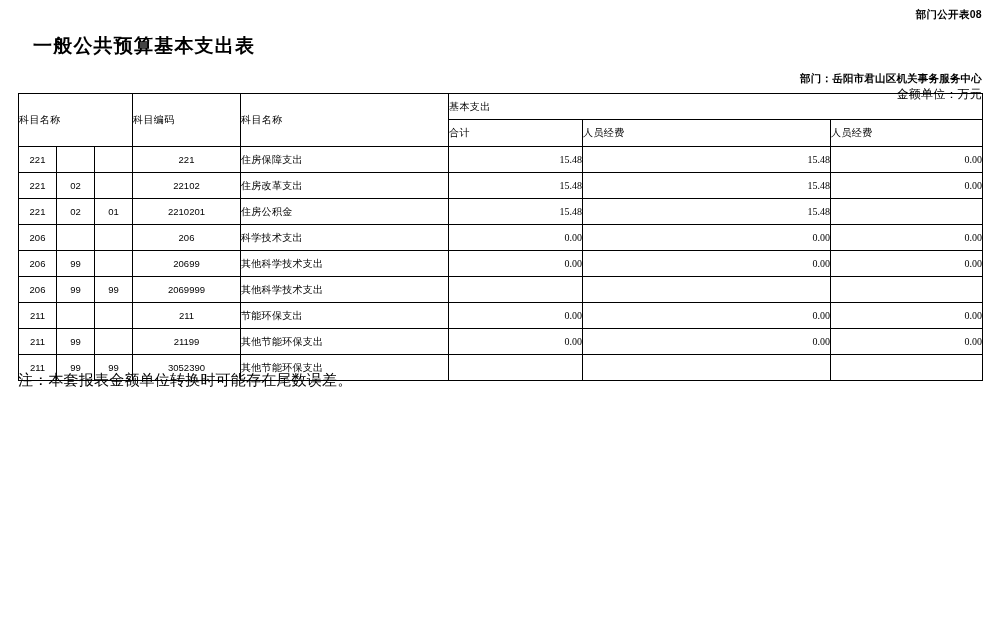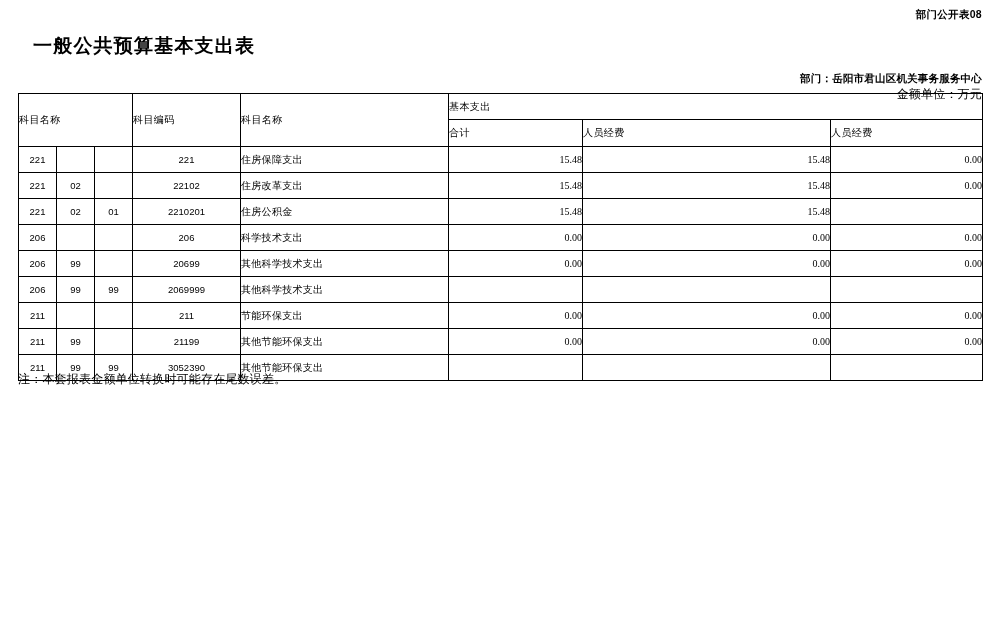--- a/index.html
+++ b/index.html
@@ -100,21 +100,21 @@
     text-align: right;
     padding-right: 8px;
     height: 25px;
     font-size: 10px;
     font-family: "Liberation Serif", serif;
   }
   .note {
     position: absolute;
     left: 18px;
     top: 371px;
-    font-size: 12px;
+    font-size: 15px;
     letter-spacing: 0.2px;
     text-align: right;
   }
   .c1 { width: 38px; }
   .c2 { width: 38px; }
   .c3 { width: 38px; }
   .c4 { width: 108px; }
   .c5 { width: 208px; }
   .c6 { width: 134px; }
   .c7 { width: 248px; }

